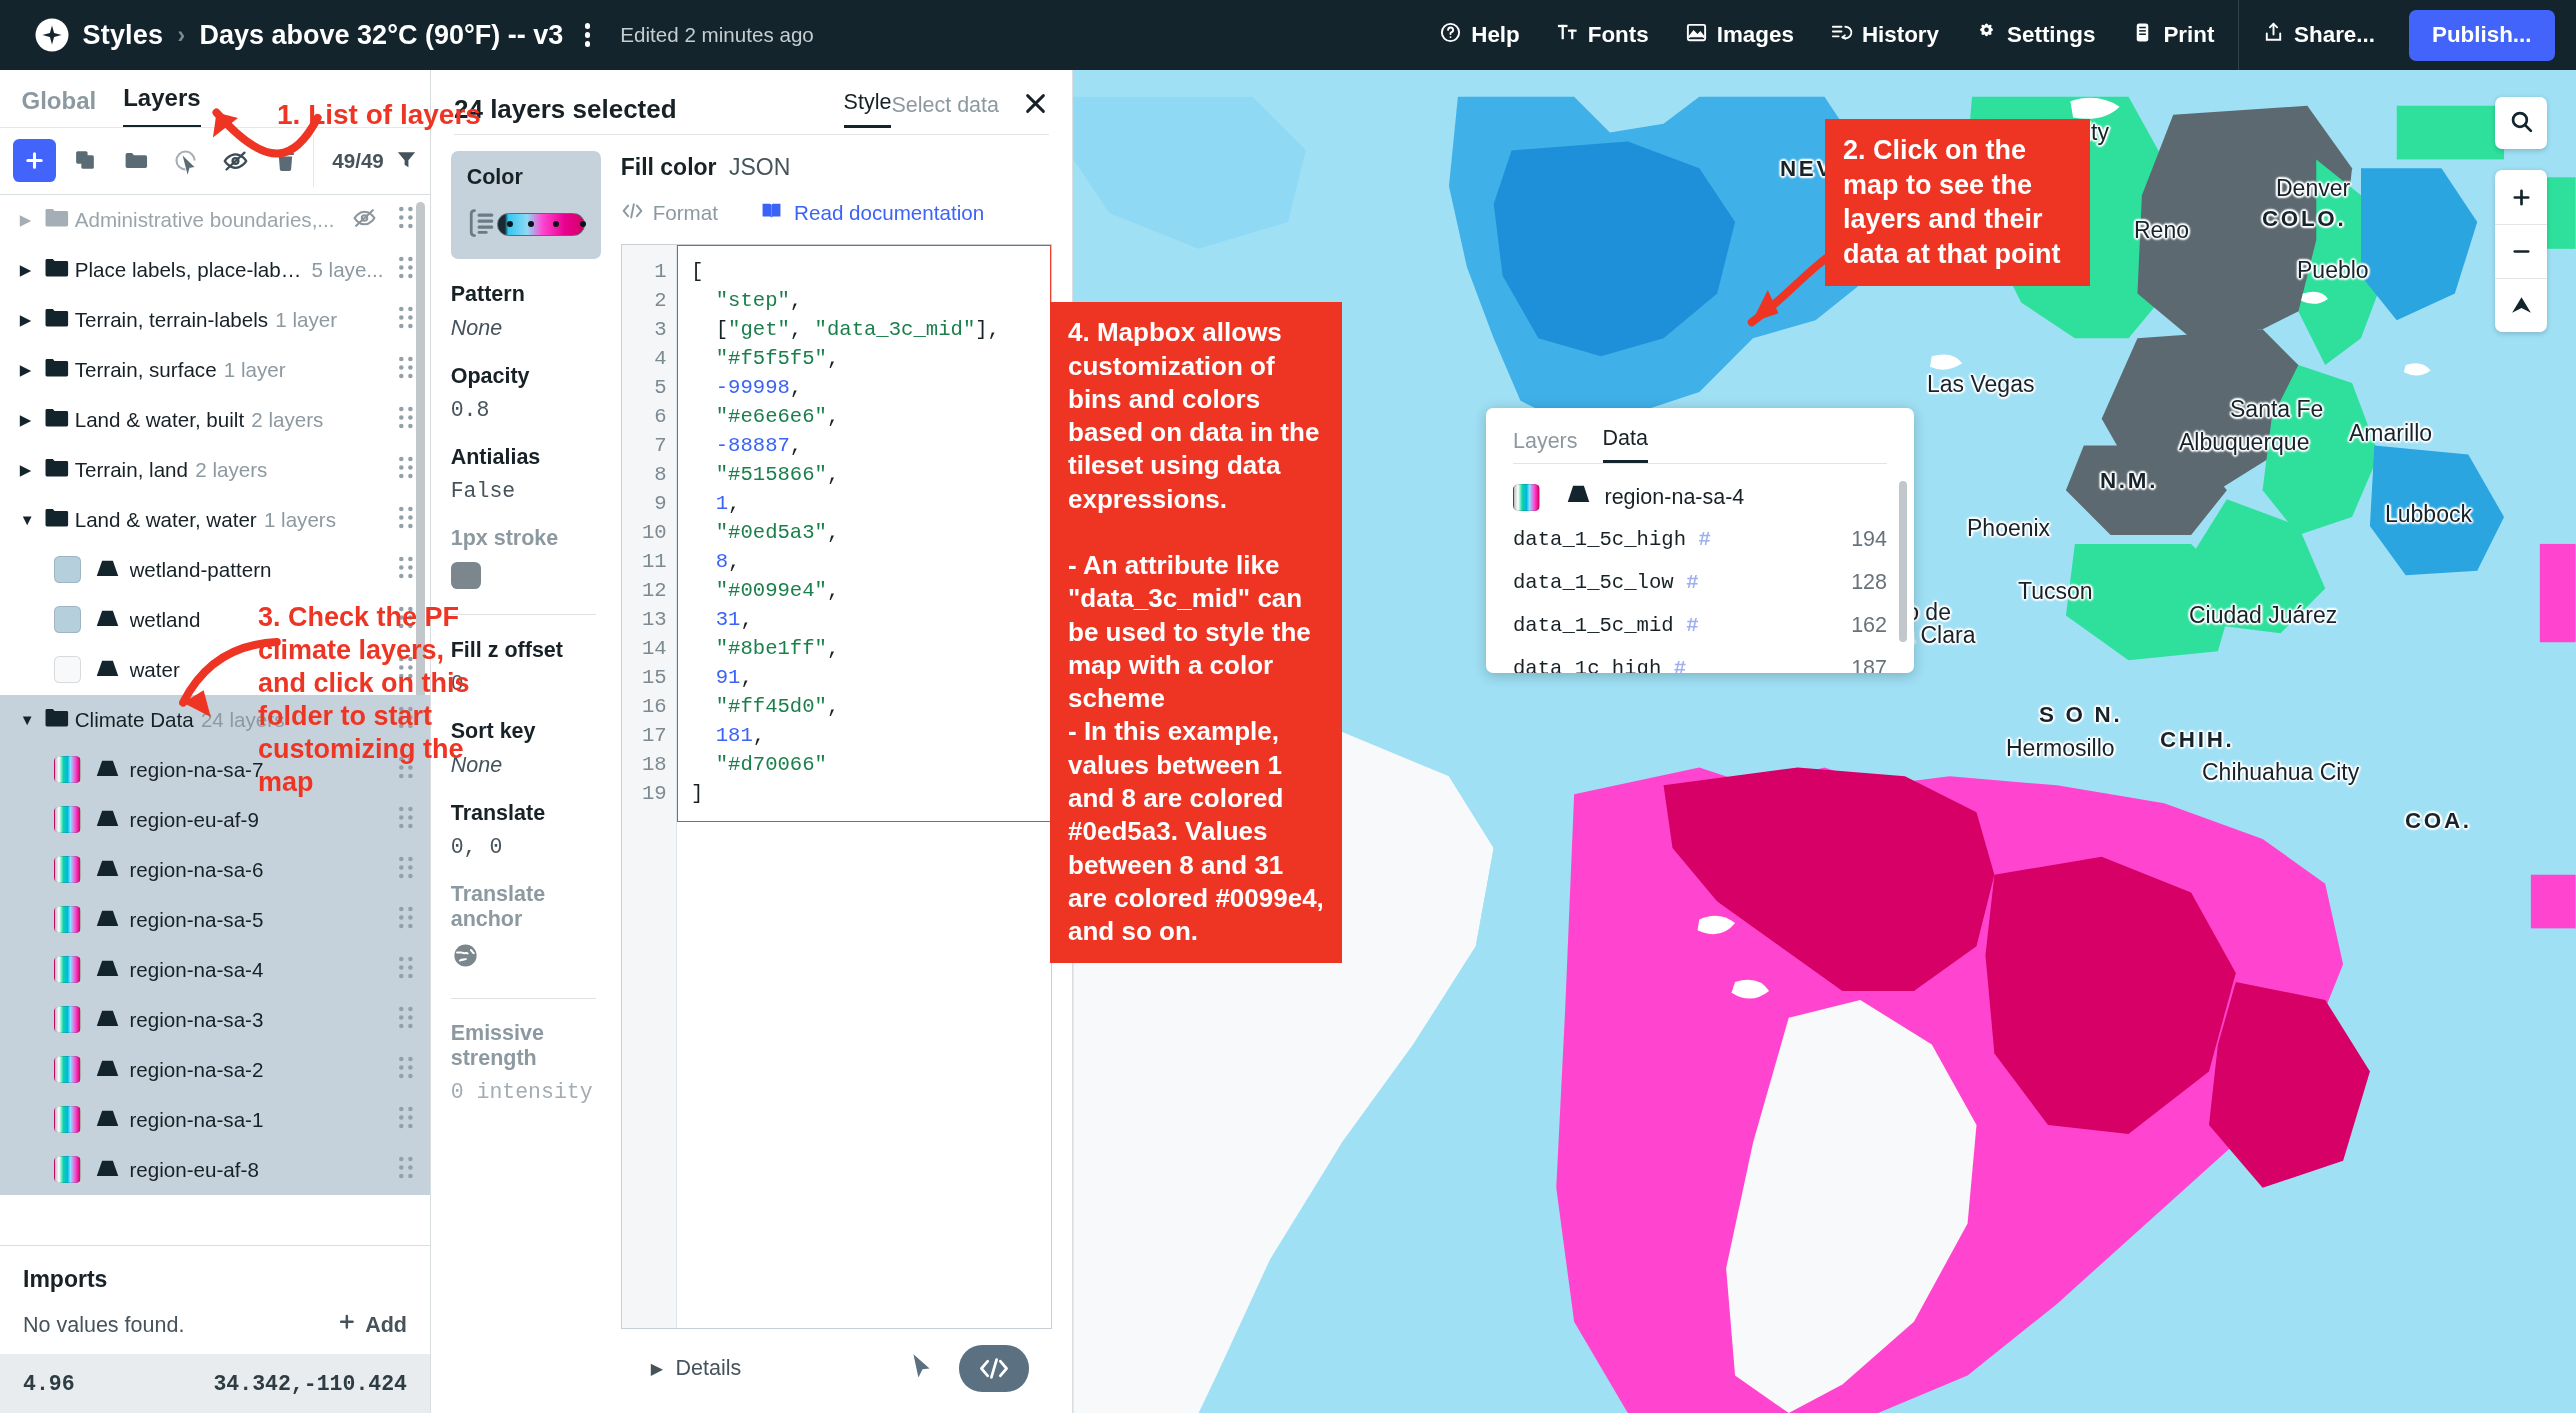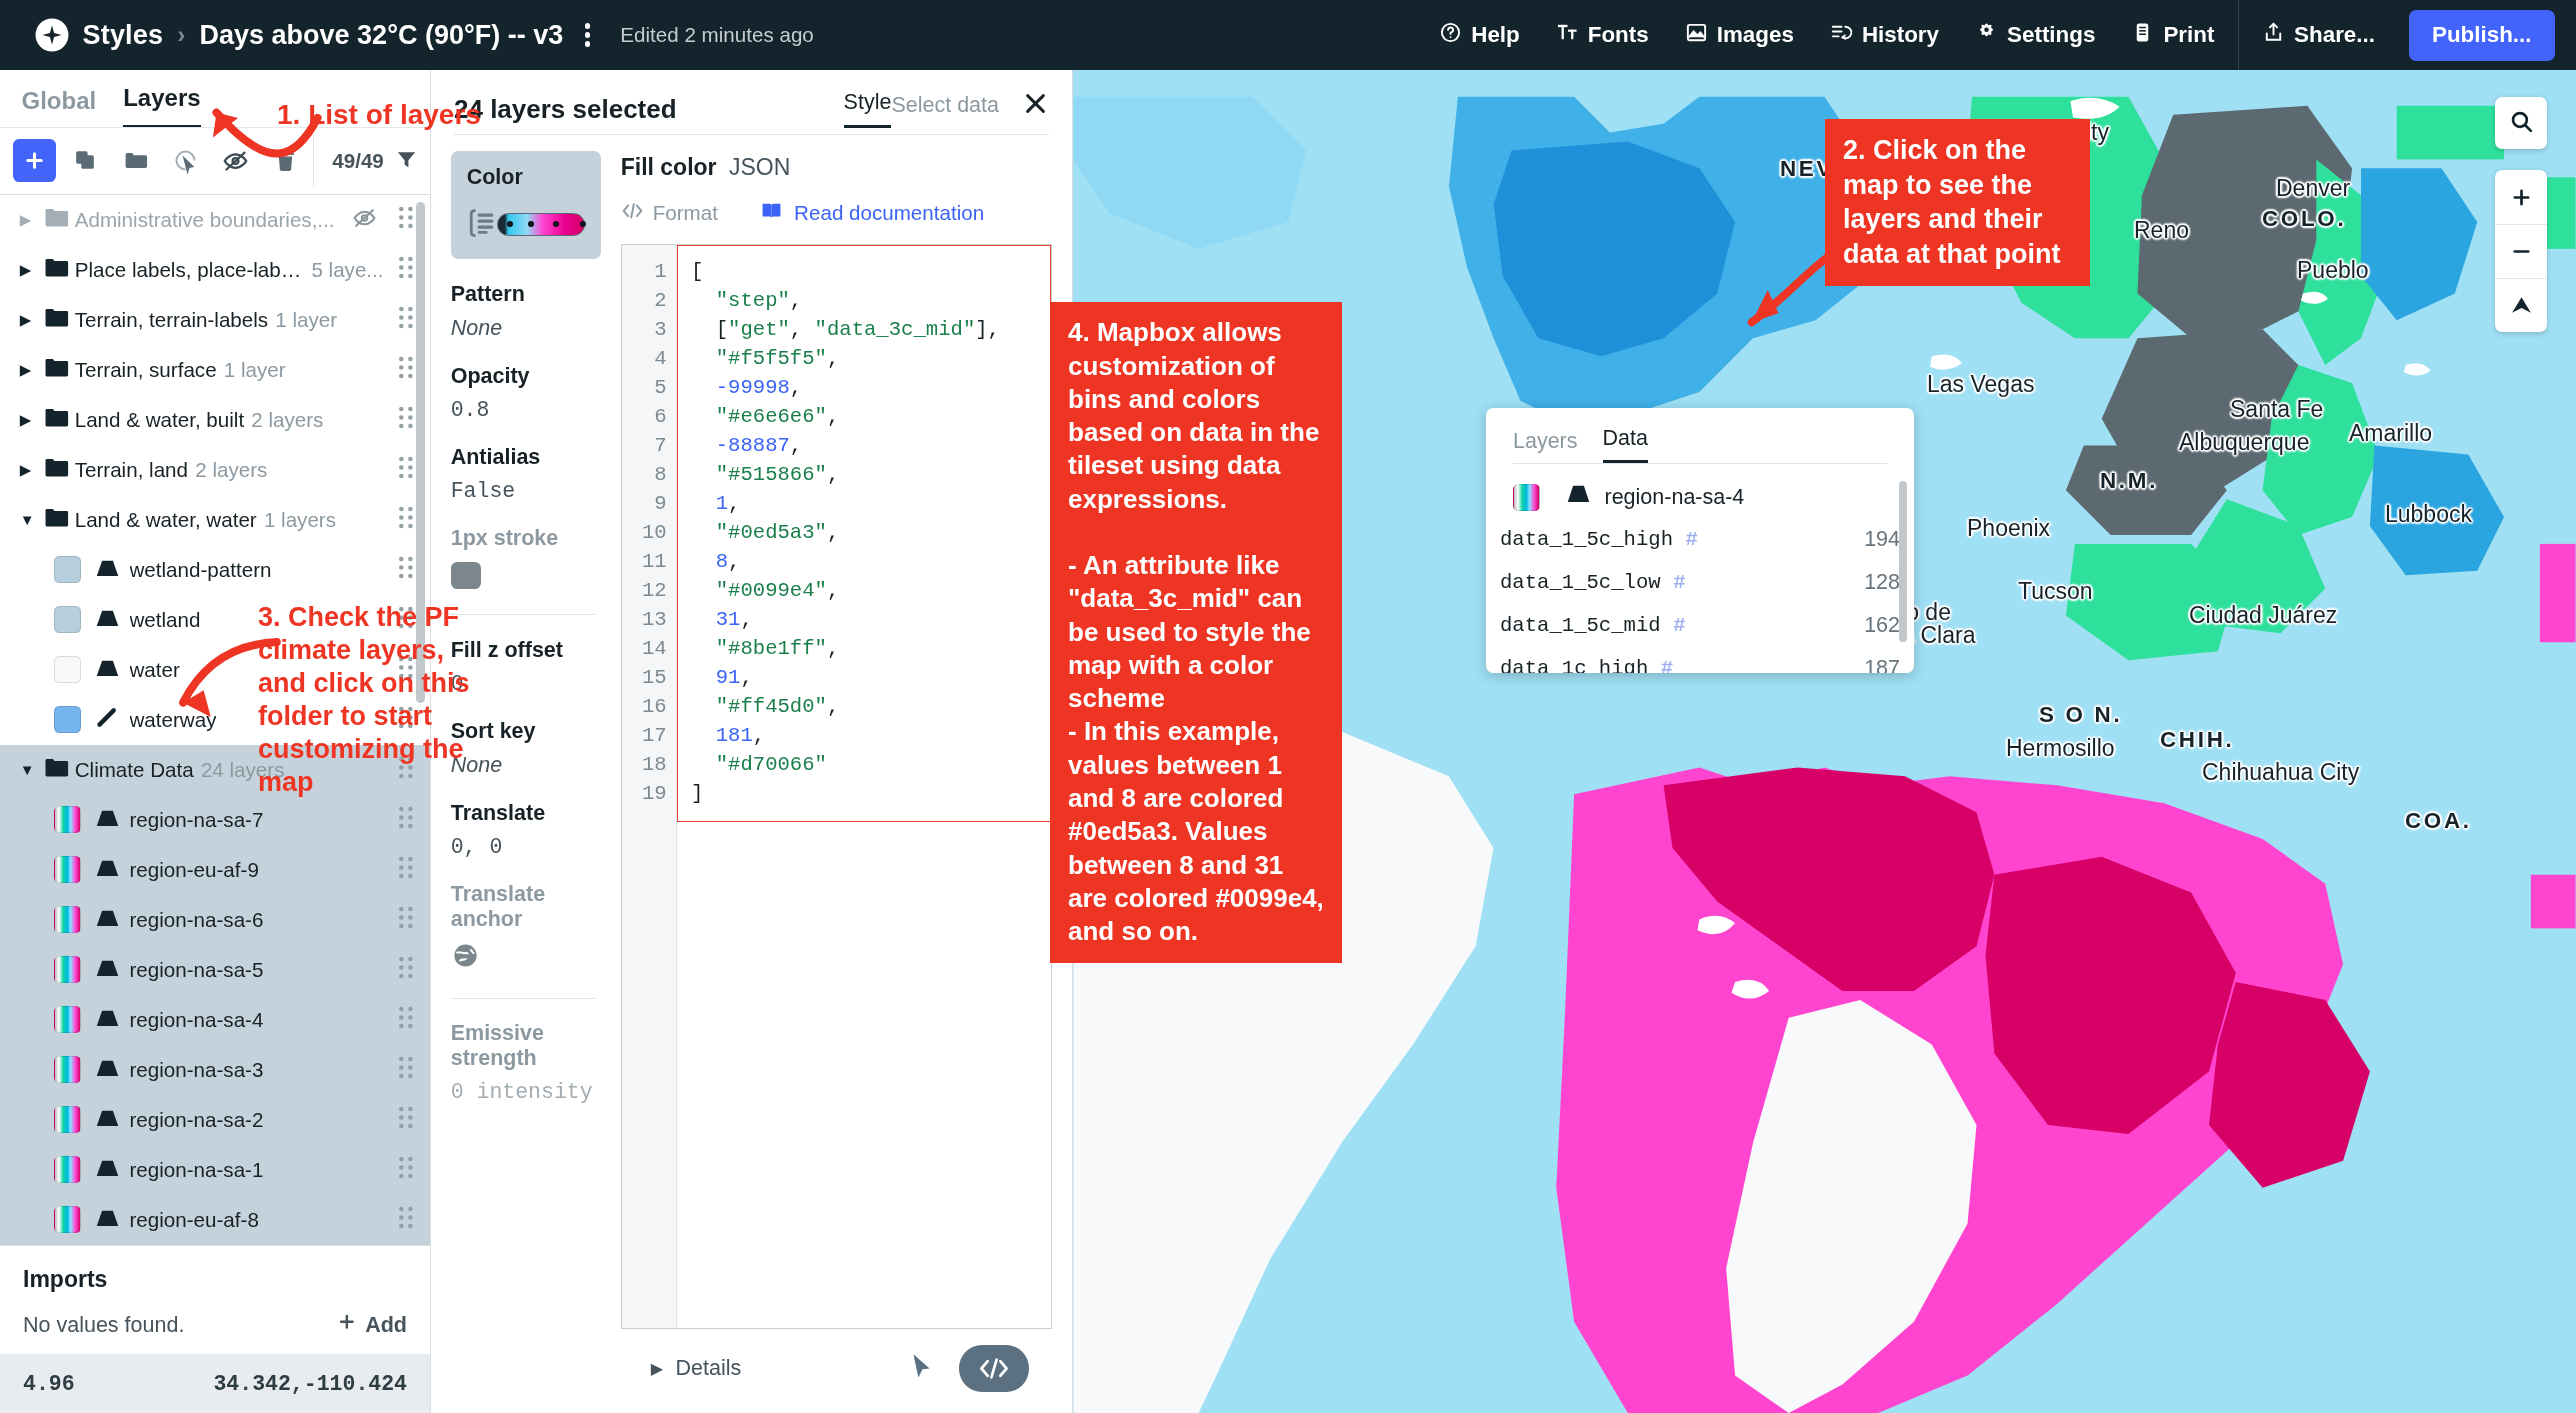--- a/index.html
+++ b/index.html
@@ -197,21 +197,21 @@
   .featpopup {
     position: absolute; left: 413px; top: 338px; width: 428px; height: 265px;
     background: #fff; border-radius: 7.2px; box-shadow: 0 2.7px 12.5px rgba(0,0,0,.22);
     padding: 18px 0 0 0; overflow: hidden; z-index: 12;
   }
   .fp-tabs { display: flex; gap: 25px; padding: 0 27px; align-items: flex-end; }
   .fp-tab { font-size: 21.5px; color: #8d99a0; padding-bottom: 9px; cursor: pointer; }
   .fp-tab.active { color: #172126; border-bottom: 3.6px solid #14242c; }
   .fp-rule { height: 0.9px; background: #e0e5e8; margin: 0 27px; }
   .fp-layer { display: flex; align-items: center; gap: 12.5px; padding: 19.7px 27px 7.2px 27px; font-size: 21.5px; color: #172126; }
-  .fp-rows { padding: 0 14px; }
+  .fp-rows { padding: 0 27px; }
   .fp-row { display: flex; align-items: center; height: 43px; font-family: "Liberation Mono", monospace; font-size: 20.6px; color: #172126; }
   .fp-hash { color: #9fb0f0; margin-left: 12.5px; font-weight: bold; }
   .fp-val { margin-left: auto; color: #66737b; font-family: "Liberation Sans", sans-serif; font-size: 21.5px; }
   .fp-scroll { position: absolute; right: 7.2px; top: 73px; width: 8px; height: 161px; background: #c1c7cb; border-radius: 4.5px; }
 
   
   .anno {
     position: absolute; background: #ee3524; color: #fff; font-weight: bold;
     z-index: 35; padding: 14.3px 18px; line-height: 1.28;
   }
@@ -501,35 +501,20 @@
               <circle cx="4" cy="18.5" r="2"></circle>
               <circle cx="12" cy="18.5" r="2"></circle>
             </svg></span>
         </div>
         <div class="lrow child">
           <span class="swatch" style="background: rgb(247, 249, 250);"></span>
           <span class="shape"><svg width="27" height="19.7" viewBox="0 0 30 22" fill="#14242c">
               <path d="M9 3h12l6 17H3Z"></path>
             </svg></span>
           <span class="lname">water</span>
-          <span class="grip"><svg width="19.7" height="25" viewBox="0 0 16 22" fill="#94a0a8">
-              <circle cx="4" cy="3.5" r="2"></circle>
-              <circle cx="12" cy="3.5" r="2"></circle>
-              <circle cx="4" cy="11" r="2"></circle>
-              <circle cx="12" cy="11" r="2"></circle>
-              <circle cx="4" cy="18.5" r="2"></circle>
-              <circle cx="12" cy="18.5" r="2"></circle>
-            </svg></span>
-        </div>
-        <div class="lrow child">
-          <span class="swatch" style="background: rgb(118, 181, 240);"></span>
-          <span class="shape"><svg width="27" height="23" viewBox="0 0 30 26" stroke="#14242c" stroke-width="5" stroke-linecap="round">
-              <path d="M6 21 22 5"></path>
-            </svg></span>
-          <span class="lname">waterway</span>
           <span class="grip"><svg width="19.7" height="25" viewBox="0 0 16 22" fill="#94a0a8">
               <circle cx="4" cy="3.5" r="2"></circle>
               <circle cx="12" cy="3.5" r="2"></circle>
               <circle cx="4" cy="11" r="2"></circle>
               <circle cx="12" cy="11" r="2"></circle>
               <circle cx="4" cy="18.5" r="2"></circle>
               <circle cx="12" cy="18.5" r="2"></circle>
             </svg></span>
         </div>
         <div class="lrow sel">

